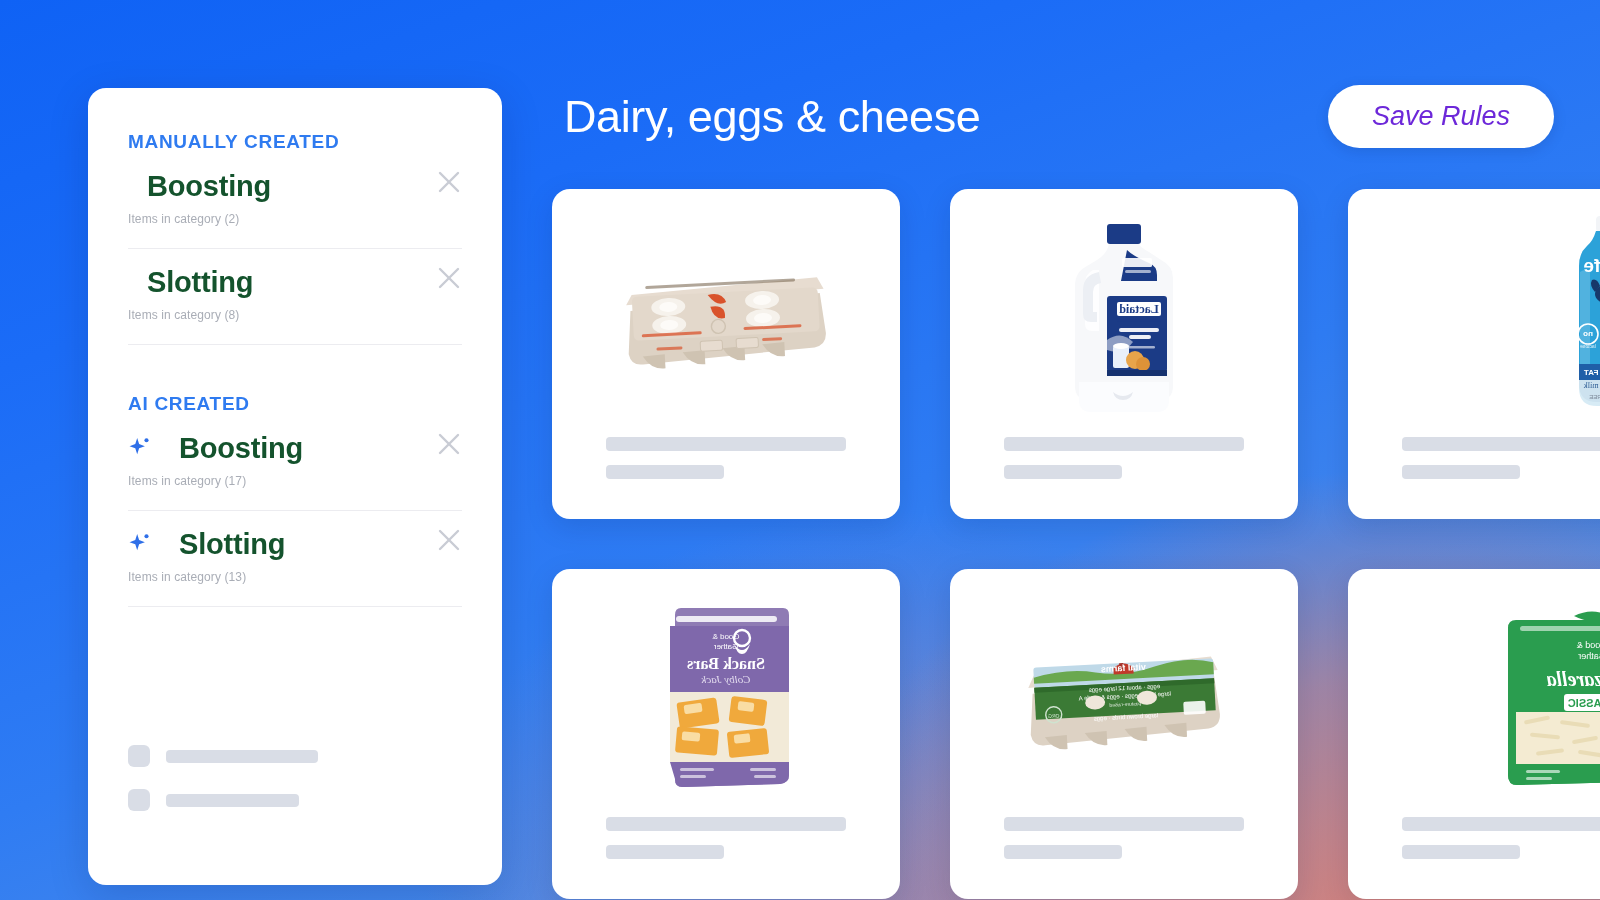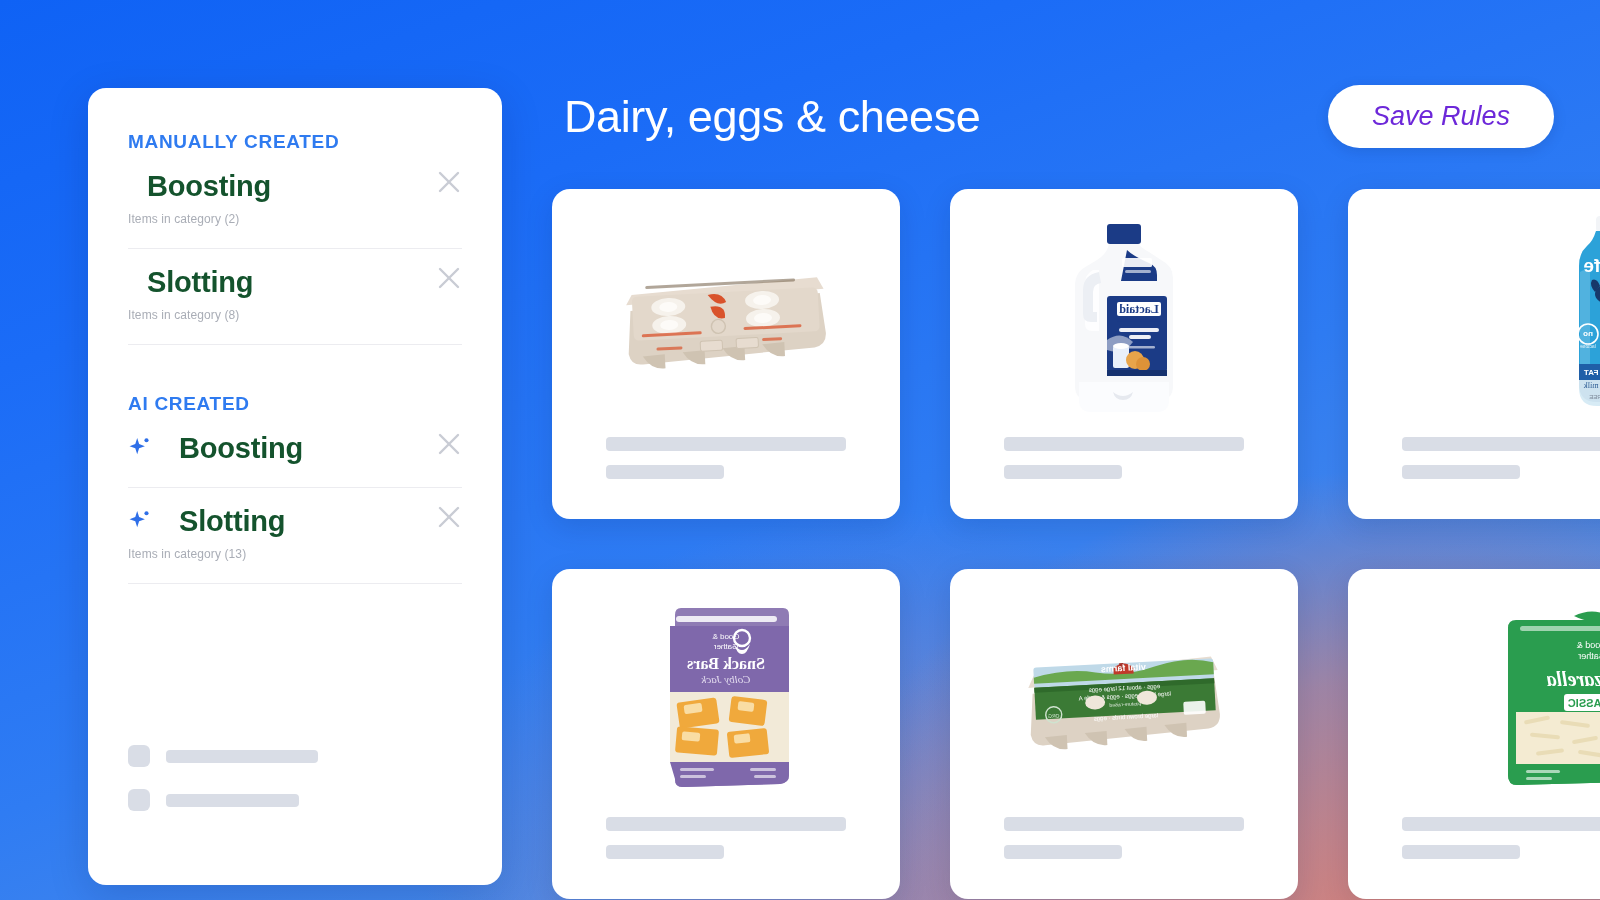--- a/index.html
+++ b/index.html
@@ -259,20 +259,21 @@
   <div class="rule-item">
     <div class="rule-item-head">
       <span class="sparkle-icon">
         <svg viewBox="0 0 24 24" width="23" height="23" aria-hidden="true">
           <path d="M9.6 2.2 L11.6 8.4 L17.6 10.6 L11.6 12.8 L9.6 19.0 L7.6 12.8 L1.6 10.6 L7.6 8.4 Z" fill="#2f6fe8"></path>
           <circle cx="19.3" cy="4.4" r="2.15" fill="#2f6fe8"></circle>
         </svg>
       </span>
       <span class="rule-name">Boosting</span>
     </div>
+    <div class="rule-sub">Items in category (17)</div>
     <span class="close-icon">
       <svg viewBox="0 0 30 30" width="30" height="30" aria-hidden="true">
         <line x1="6" y1="6" x2="24" y2="24" stroke="#c9ccd4" stroke-width="2.4" stroke-linecap="round"></line>
         <line x1="24" y1="6" x2="6" y2="24" stroke="#c9ccd4" stroke-width="2.4" stroke-linecap="round"></line>
       </svg>
     </span>
     <div class="rule-divider"></div>
   </div>
 
   <div class="rule-item">

